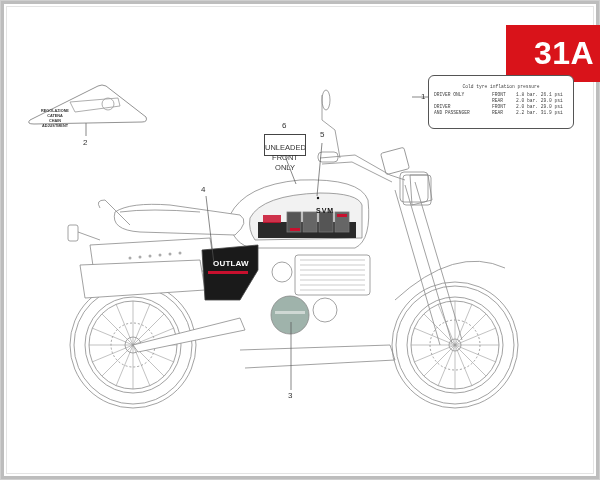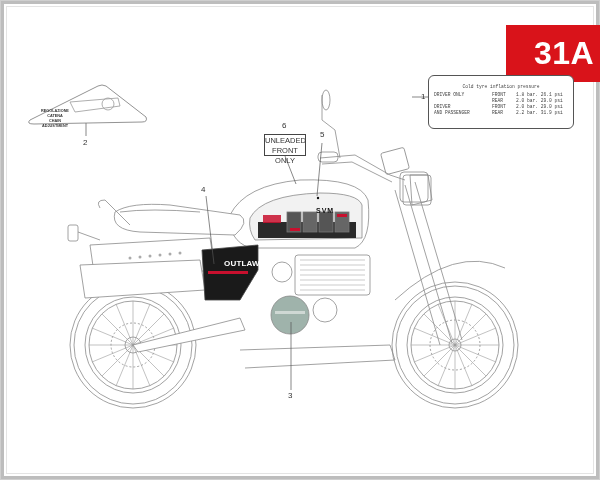--- a/index.html
+++ b/index.html
@@ -2,29 +2,29 @@
 <html><head>
 <meta charset="utf-8">
 <style>
   html, body { margin: 0; padding: 0; background: #ffffff; }
   body { width: 600px; height: 480px; position: relative; overflow: hidden; font-family: "Liberation Sans", sans-serif; }
   .frame { position: absolute; left: 0; top: 0; width: 600px; height: 480px; box-sizing: border-box; border: 1px solid #cfcfcf; box-shadow: inset 3px 3px 0 #bdbdbd, inset -3px -3px 0 #bdbdbd; background: #fff; }
   .frame-inner { position: absolute; left: 5px; top: 5px; right: 5px; bottom: 5px; border: 1px solid #e4e4e4; }
   .badge { position: absolute; left: 474px; top: 25px; width: 116px; height: 57px; background: #d9131a; color: #fff; font-weight: bold; font-size: 32px; display: flex; align-items: center; justify-content: center; letter-spacing: 0.5px; margin-left: 32px; }
   svg.art { position: absolute; left: 0; top: 0; }
   .callout { position: absolute; font-family: "Liberation Sans", sans-serif; font-size: 8px; color: #333; }
-  .fuel-label { position: absolute; left: 264px; top: 134px; width: 42px; height: 22px; border: 1px solid #444; font-size: 7.5px; line-height: 10px; text-align: center; color: #333; background: #fff; padding-top: 1px; box-sizing: border-box; }
+  .fuel-label { position: absolute; left: 264px; top: 134px; width: 42px; height: 22px; border: 1px solid #444; font-size: 7.5px; line-height: 10px; text-align: center; color: #333; background: #fff; padding-top: 8px; box-sizing: border-box; }
   .tyre-label { position: absolute; left: 428px; top: 75px; width: 146px; height: 54px; border: 1.5px solid #555; border-radius: 6px; background: #fff; box-sizing: border-box; font-family: "Liberation Mono", monospace; font-size: 4.6px; color: #444; padding: 2px 5px; }
   .tyre-title { text-align: center; margin: 6px 0 3px 0; }
   .tyre-row { display: flex; line-height: 6px; }
   .tyre-row .c1 { width: 58px; }
   .tyre-row .c2 { width: 24px; }
   .tyre-row .c3 { flex: 1; }
   .chain-text { position: absolute; left: 36px; top: 109px; font-size: 3.8px; line-height: 5px; color: #333; font-weight: bold; text-align: center; width: 38px; }
-  .outlaw-text { position: absolute; left: 224px; top: 259px; font-size: 8px; font-weight: bold; color: #fff; letter-spacing: 0.2px; }
+  .outlaw-text { position: absolute; left: 213px; top: 259px; font-size: 8px; font-weight: bold; color: #fff; letter-spacing: 0.2px; }
   .svm-text { position: absolute; left: 316px; top: 207px; font-size: 7px; font-weight: bold; color: #111; letter-spacing: 1px; }
 </style>
 </head>
 <body>
 
 <div class="frame">
     <div class="frame-inner"></div>
   </div>
 
 <svg class="art" width="600" height="480" viewBox="0 0 600 480" fill="none" stroke="#8a8a8a" stroke-width="0.8">

